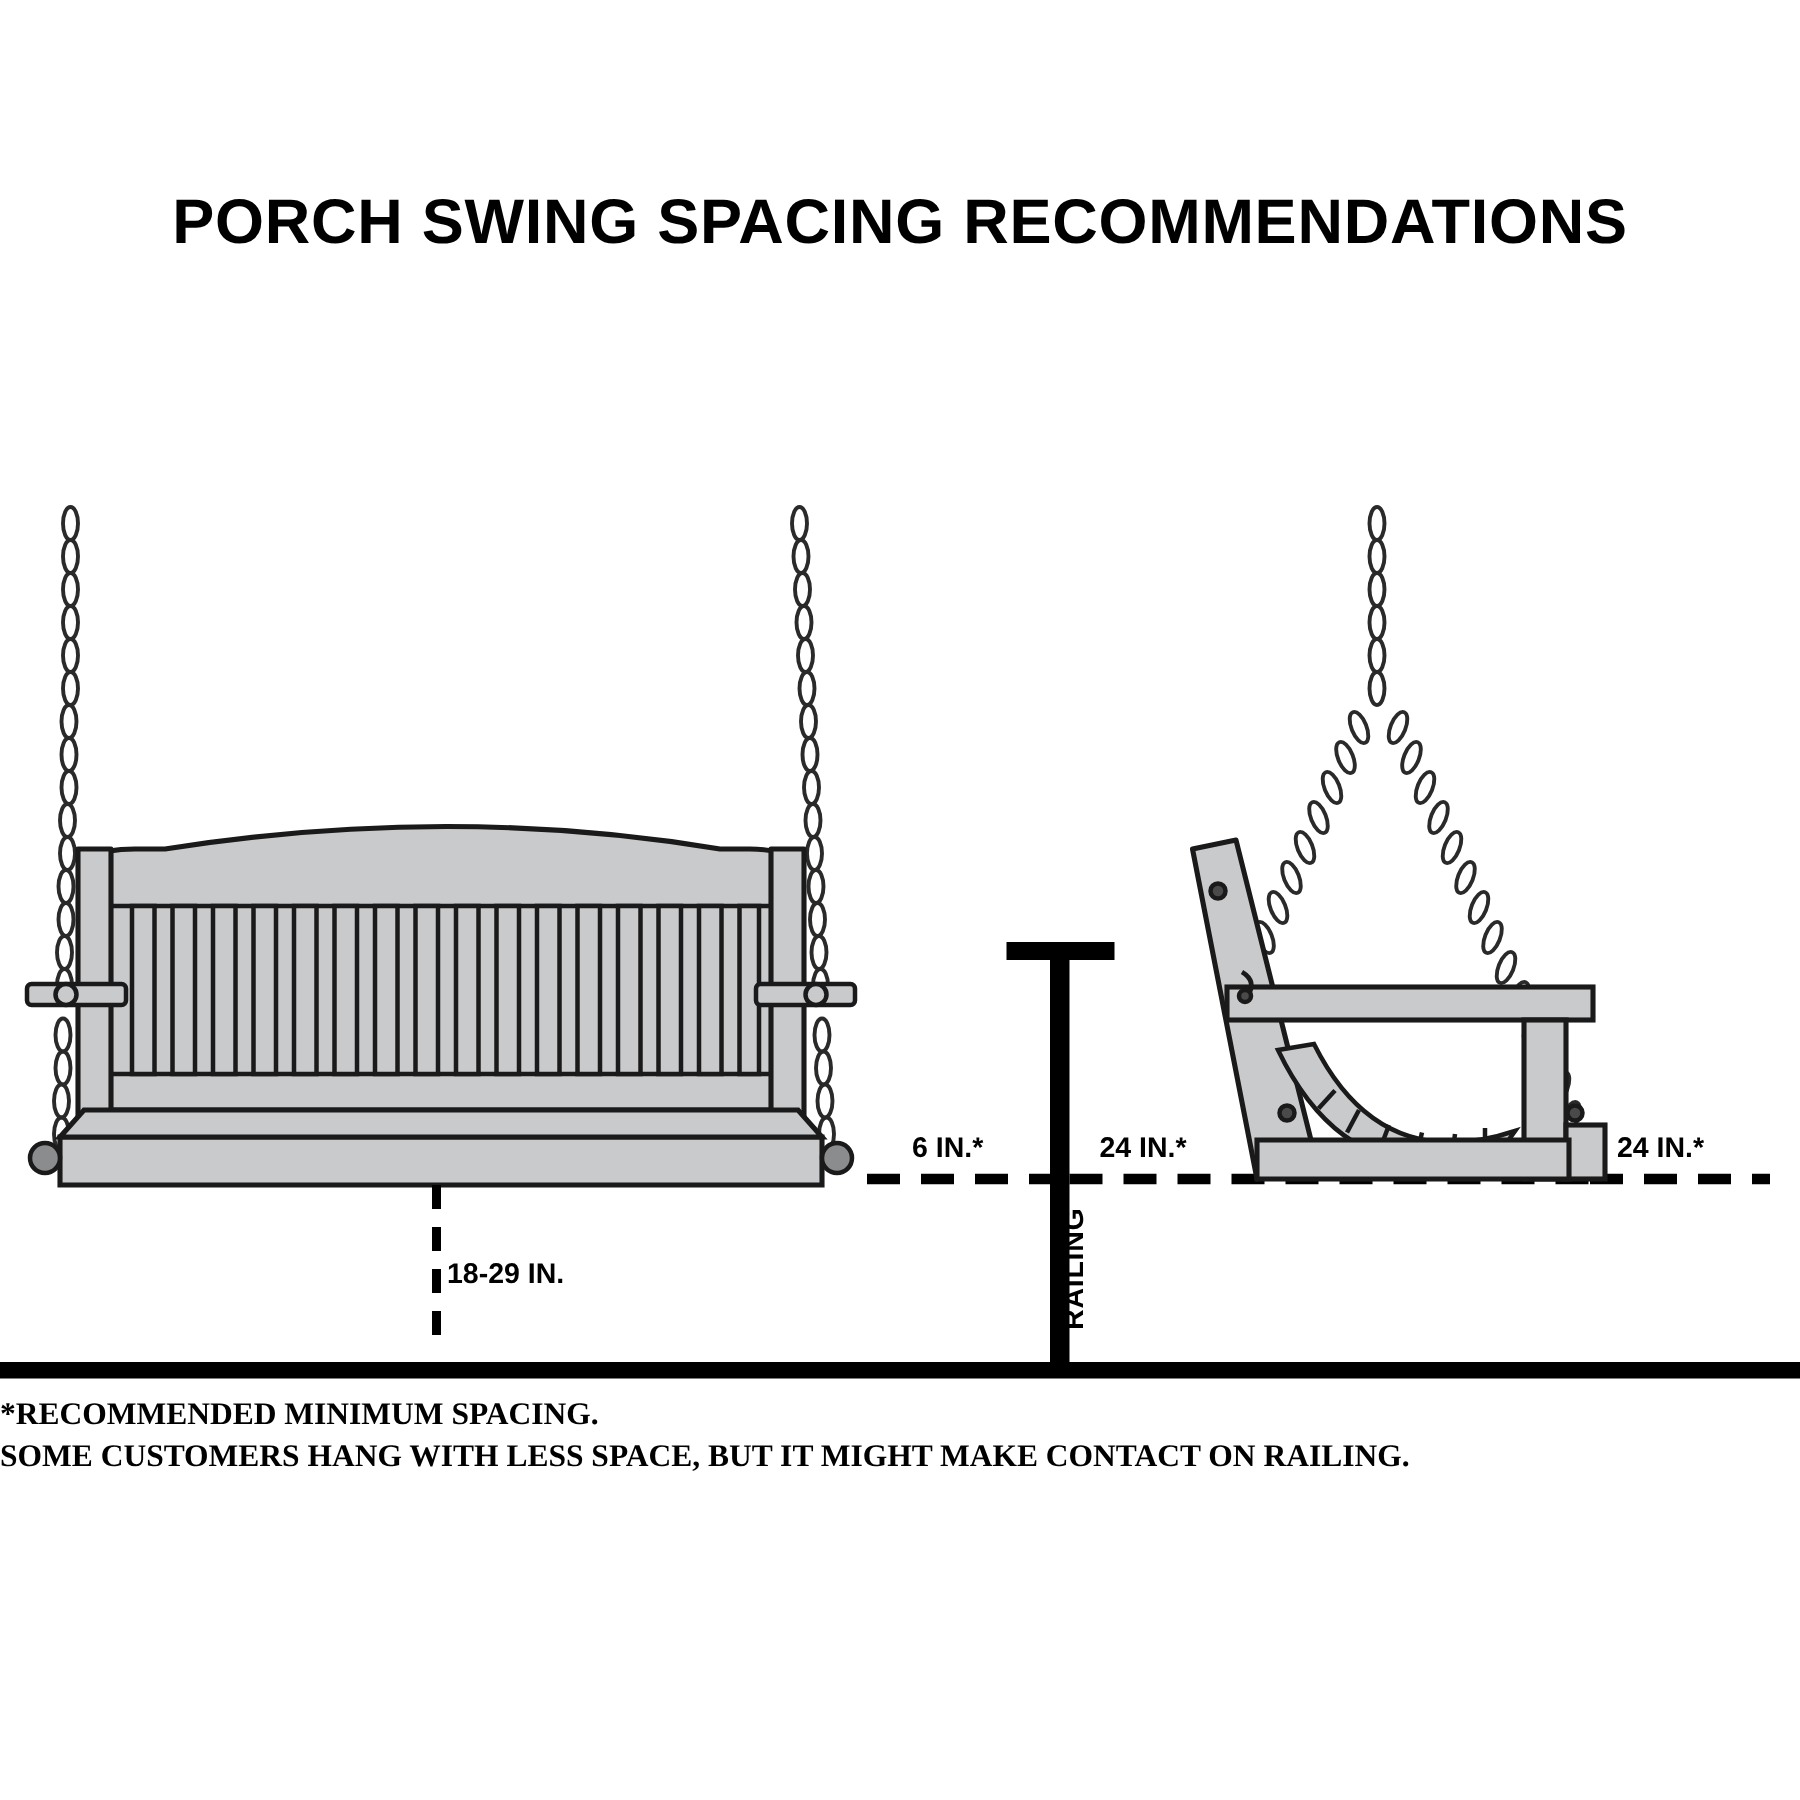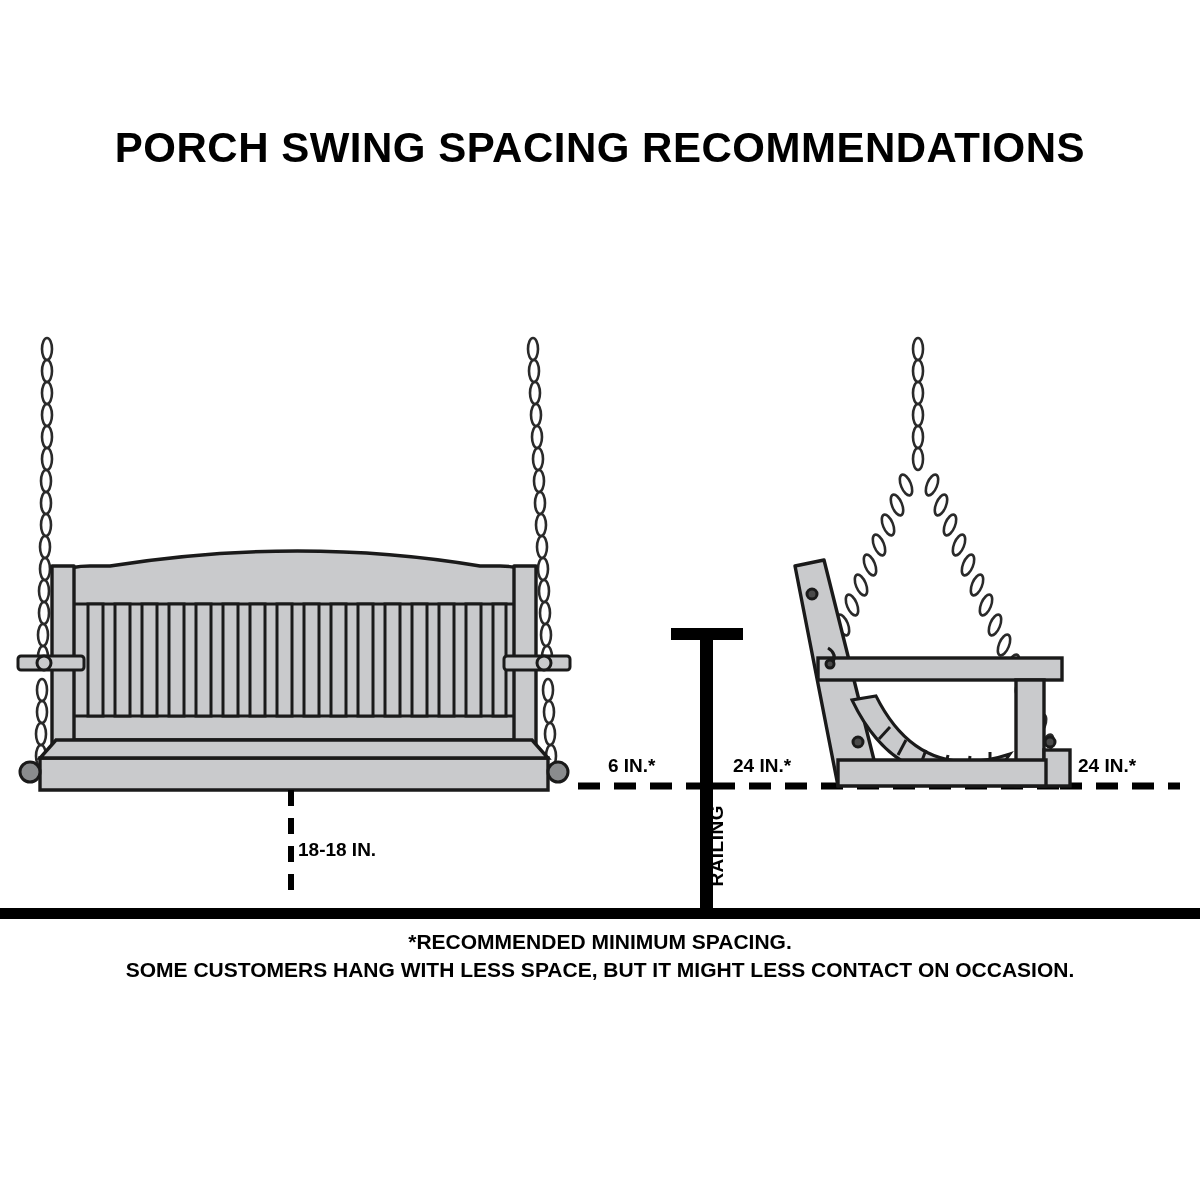--- a/index.html
+++ b/index.html
@@ -53,23 +53,24 @@
     writing-mode: vertical-rl;
     transform: rotate(180deg);
     font-size: 19px;
     font-weight: bold;
     letter-spacing: 0.5px;
   }
   .footnote {
     position: absolute;
     left: 0;
     width: 1200px;
-    text-align: center;
+    text-align: left;
     font-weight: bold;
     color: #000;
+    font-family: Liberation Serif, serif;
   }
   #footnote-1 { top: 930px; font-size: 21px; }
   #footnote-2 { top: 958px; font-size: 21px; }
   .ground-bar {
     position: absolute;
     left: 0;
     top: 908px;
     width: 1200px;
     height: 11px;
     background: #000;
@@ -270,24 +271,24 @@
         <path d="M828 648 q10 6 4 16"></path>
         <circle cx="830" cy="664" r="4" fill="#4a4a4a"></circle>
         <circle cx="1050" cy="742" r="5" fill="#4a4a4a"></circle>
         <circle cx="858" cy="742" r="5" fill="#4a4a4a"></circle>
         <circle cx="812" cy="594" r="5" fill="#4a4a4a"></circle>
       </g>
     </g>
 
   </svg>
 
-  <div class="dim-label" id="label-18-22">18-18 IN.</div>
+  <div class="dim-label" id="label-18-22">18-29 IN.</div>
   <div class="dim-label" id="label-6in">6 IN.*</div>
   <div class="dim-label" id="label-24a">24 IN.*</div>
   <div class="dim-label" id="label-24b">24 IN.*</div>
   <div class="dim-label" id="label-railing">RAILING</div>
 
   <div class="ground-bar"></div>
 
   <div class="footnote" id="footnote-1">*RECOMMENDED MINIMUM SPACING.</div>
-  <div class="footnote" id="footnote-2">SOME CUSTOMERS HANG WITH LESS SPACE, BUT IT MIGHT LESS CONTACT ON OCCASION.</div>
+  <div class="footnote" id="footnote-2">SOME CUSTOMERS HANG WITH LESS SPACE, BUT IT MIGHT MAKE CONTACT ON RAILING.</div>
 
 </div>
 
 </body></html>

